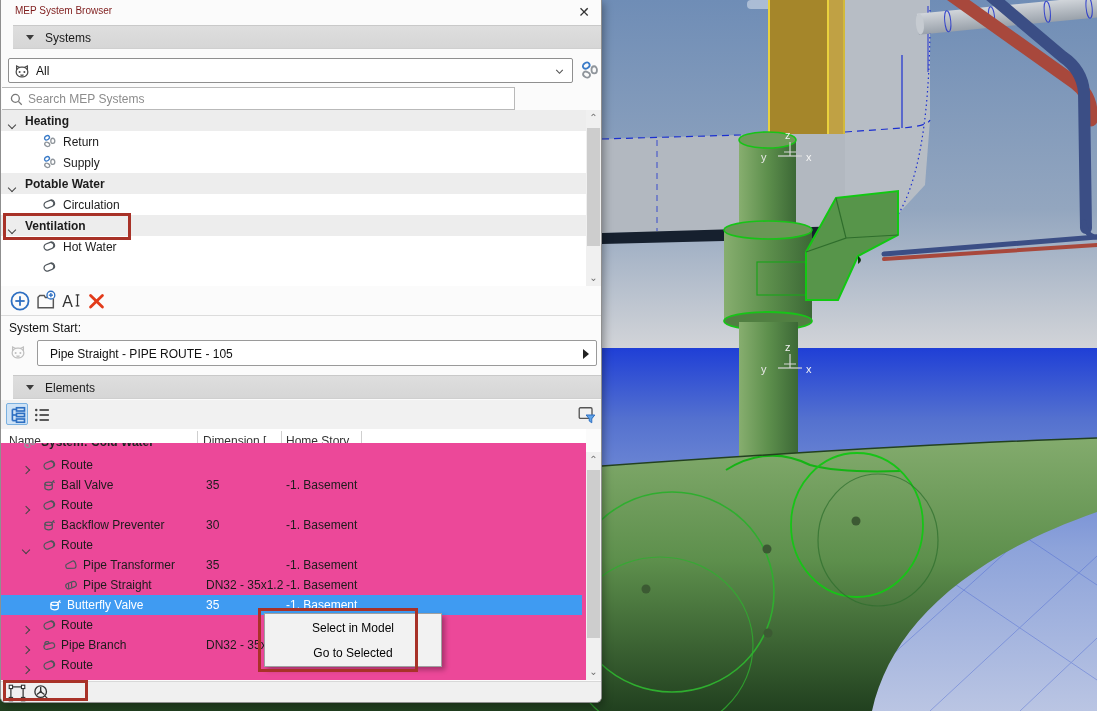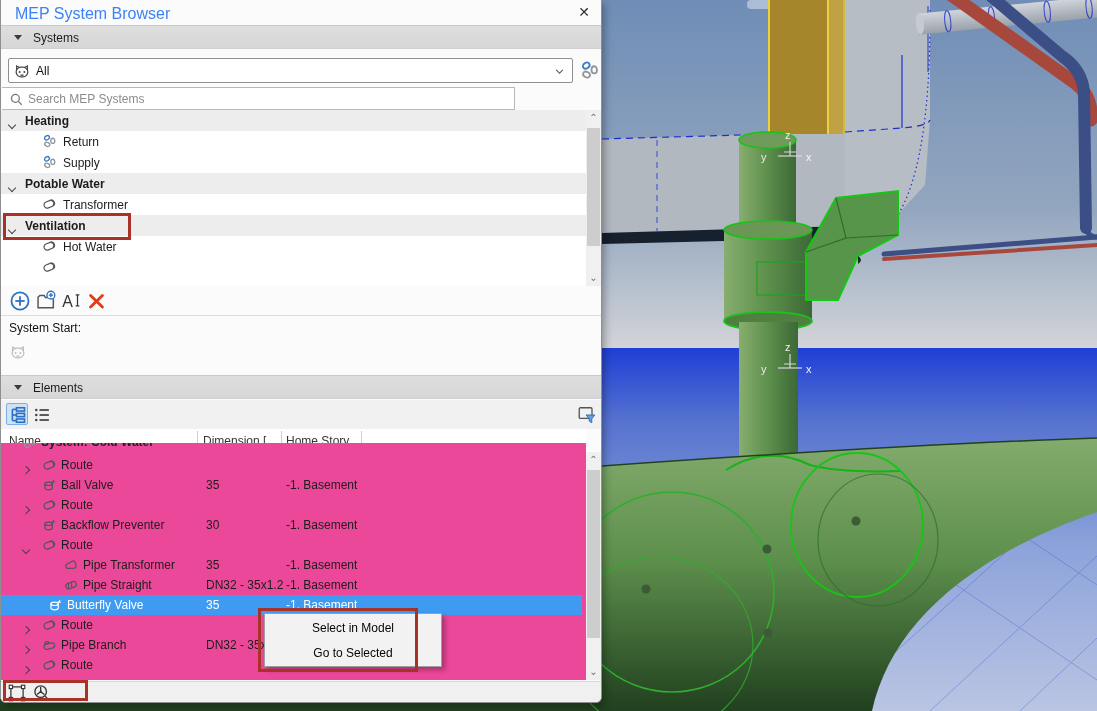--- a/index.html
+++ b/index.html
@@ -8,25 +8,25 @@
   #stage { position:relative; width:1097px; height:711px; overflow:hidden; }
   #scene { position:absolute; left:0; top:0; }
 
   
   #panel { position:absolute; left:0; top:0; width:602px; height:703px;
     background:#fbfbfb; border:1px solid #8f8f8f; border-top:none;
     border-radius:0 0 6px 6px; box-shadow:2px 3px 8px rgba(0,0,0,.35);
     font-size:12px; color:#1c1c1c; overflow:hidden; }
 
   .titlebar { position:absolute; left:0; top:0; width:100%; height:25px; background:#fbfbfb; }
-  .titlebar .t { position:absolute; left:14px; top:5px; font-size:16px; color:#3b82f6; }
+  .titlebar .t { position:absolute; left:14px; top:5px; font-size:10px; color:#7f1d1d; }
   .close-btn { position:absolute; right:8px; top:3px; width:18px; height:18px;
     font-size:14px; color:#333; text-align:center; line-height:18px; cursor:pointer; }
 
-  .section-header { position:absolute; left:0; width:100%; height:24px;
+  .section-header { position:absolute; left:12px; width:100%; height:24px;
     background:linear-gradient(#dedede,#d6d6d6); border-top:1px solid #c9c9c9;
     border-bottom:1px solid #cfcfcf; }
   .section-header .tri { position:absolute; left:13px; top:9px; width:0; height:0;
     border-left:4px solid transparent; border-right:4px solid transparent; border-top:5px solid #3c3c3c; }
   .section-header .lbl { position:absolute; left:32px; top:5px; color:#1a1a1a; }
 
   
   .combo { position:absolute; left:7px; top:58px; width:565px; height:25px;
     border:1px solid #8f8f8f; border-radius:2px; background:#fff; }
   .combo .txt { position:absolute; left:27px; top:5px; color:#111; }
@@ -429,21 +429,21 @@
       <span class="lb">Supply</span>
     </div>
     <div class="trow group">
       <span class="gx"><span class="chevc down"></span></span>
       <span class="lb">Potable Water</span>
     </div>
     <div class="trow">
       <svg class="ic" width="16" height="16">
             <use href="#i-pipe"></use>
           </svg>
-      <span class="lb">Transformer</span>
+      <span class="lb">Circulation</span>
     </div>
     <div class="trow group">
       <span class="gx"><span class="chevc down"></span></span>
       <span class="lb">Ventilation</span>
     </div>
     <div class="trow">
       <svg class="ic" width="16" height="16">
             <use href="#i-pipe"></use>
           </svg>
       <span class="lb">Hot Water</span>
@@ -474,20 +474,24 @@
     <svg class="tbi" style="left:86px;width:19px" viewBox="0 0 16 16">
           <use href="#i-delete"></use>
         </svg>
   </div>
   <div class="divider" style="top:315px"></div>
 
   <div class="ss-label">System Start:</div>
   <svg class="ss-icon" width="18" height="18" style="color:#777">
         <use href="#i-cat"></use>
       </svg>
+  <div class="ss-drop">
+    <span class="v">Pipe Straight - PIPE ROUTE - 105</span>
+    <span class="ar"></span>
+  </div>
 
   <div class="section-header" style="top:375px">
     <span class="tri"></span>
     <span class="lbl">Elements</span>
   </div>
 
   <div class="viewbar">
     <div class="vbtn active" style="left:5px">
       <svg width="20" height="20" style="margin:1px" viewBox="0 0 16 16">
             <use href="#i-treeview"></use>

